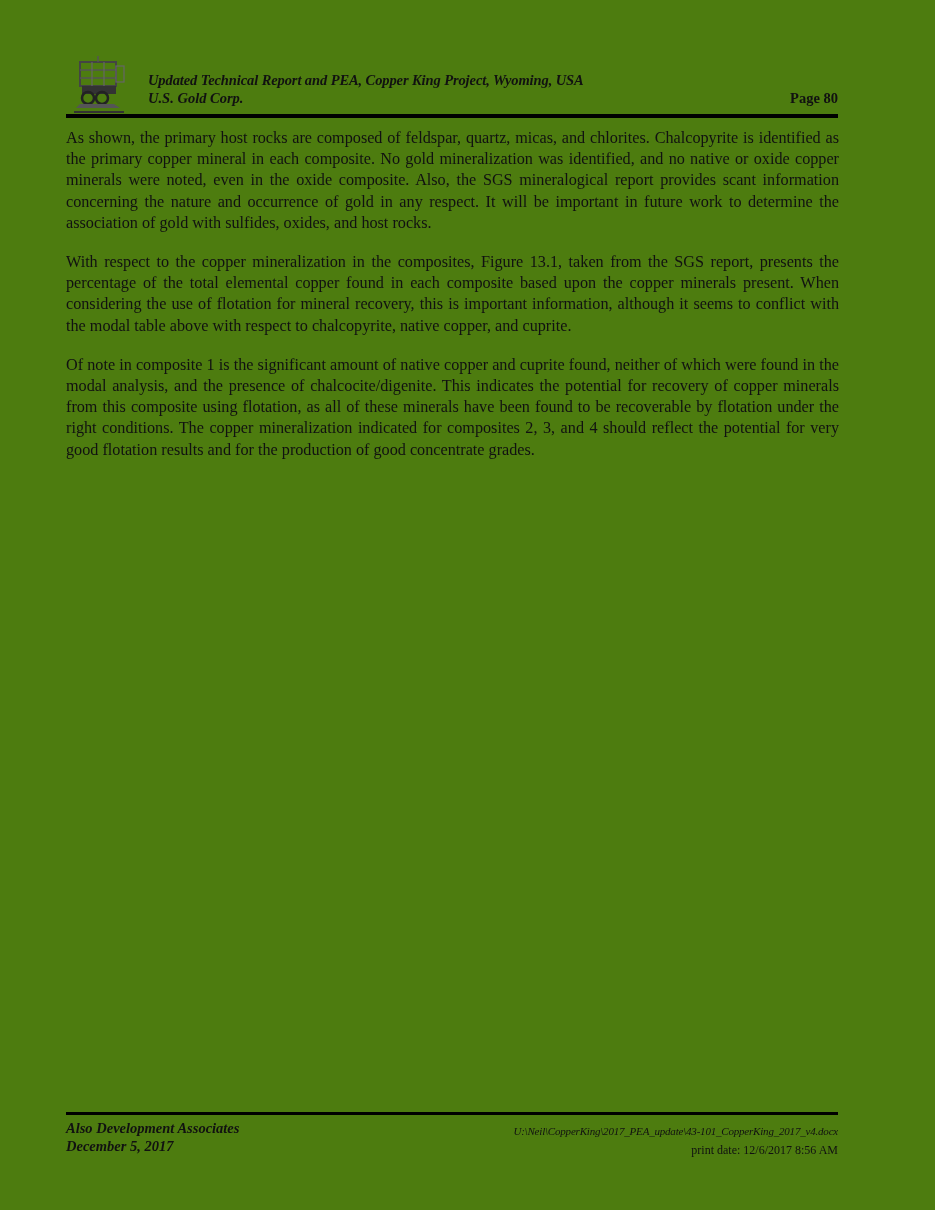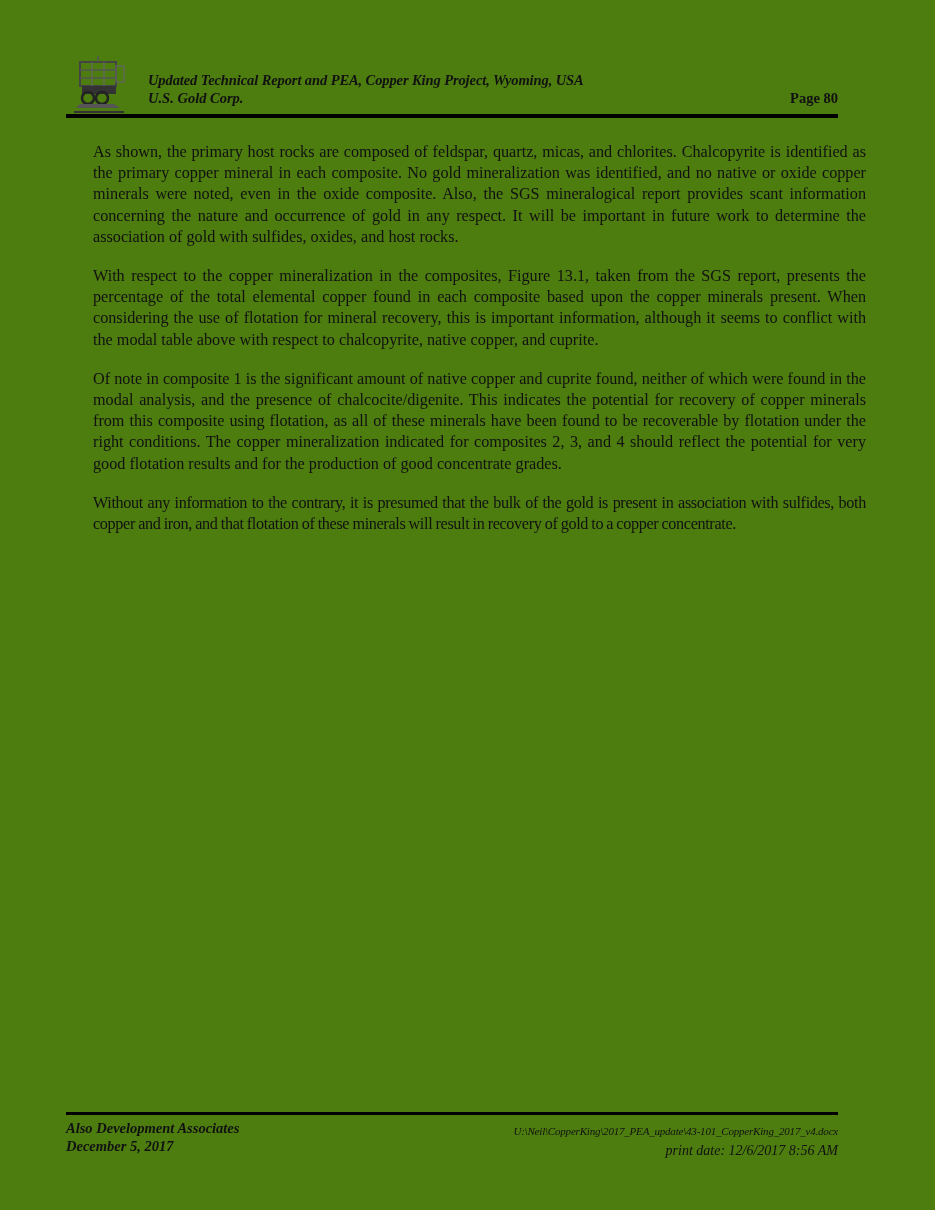--- a/index.html
+++ b/index.html
@@ -6,29 +6,29 @@
     body { width: 935px; height: 1210px; position: relative; overflow: hidden; font-family: "Liberation Serif", "DejaVu Serif", serif; color: #111; }
     .page { position: absolute; left: 0; top: 0; width: 935px; height: 1210px; background: #4d7c0f; }
 
     .header { position: absolute; left: 66px; top: 52px; width: 772px; height: 66px; }
     .logo { position: absolute; left: 4px; top: 2px; width: 60px; height: 60px; }
     .header-title { position: absolute; left: 82px; top: 20px; font-style: italic; font-weight: bold; font-size: 14.5px; letter-spacing: -0.1px; white-space: nowrap; }
     .header-org { position: absolute; left: 82px; top: 38px; font-style: italic; font-weight: bold; font-size: 14.5px; white-space: nowrap; }
     .header-page { position: absolute; right: 0; top: 38px; font-weight: bold; font-size: 14.5px; white-space: nowrap; }
     .header-rule { position: absolute; left: 66px; top: 114px; width: 772px; height: 4px; background: #000; }
 
-    .body { position: absolute; left: 66px; top: 142px; width: 773px; margin-left: 27px; }
+    .body { position: absolute; left: 66px; top: 128px; width: 773px; }
     .para { font-size: 16.2px; line-height: 21.2px; text-align: justify; margin: 0 0 18px 0; }
     .para.p4 { letter-spacing: -0.35px; word-spacing: -0.5px; }
 
     .footer-rule { position: absolute; left: 66px; top: 1112px; width: 772px; height: 3px; background: #000; }
     .footer-left1 { position: absolute; left: 66px; top: 1120px; font-style: italic; font-weight: bold; font-size: 14.5px; white-space: nowrap; }
     .footer-left2 { position: absolute; left: 66px; top: 1138px; font-style: italic; font-weight: bold; font-size: 14.5px; white-space: nowrap; text-align: right; }
     .footer-right1 { position: absolute; right: 97px; top: 1125px; font-style: italic; font-size: 11px; white-space: nowrap; letter-spacing: -0.2px; }
-    .footer-right2 { position: absolute; right: 97px; top: 1143px; font-style: italic; font-size: 14px; white-space: nowrap; }
+    .footer-right2 { position: absolute; right: 97px; top: 1143px; font-size: 12px; white-space: nowrap; }
   </style>
 </head>
 <body>
 
 <div class="page">
 
   <div class="header">
     <svg class="logo" viewBox="0 0 60 60">
       <rect x="10" y="8" width="36" height="24" fill="none" stroke="#444" stroke-width="2"></rect>
       <line x1="10" y1="16" x2="46" y2="16" stroke="#555" stroke-width="1.5"></line>
@@ -46,21 +46,20 @@
     <div class="header-title">Updated Technical Report and PEA, Copper King Project, Wyoming, USA</div>
     <div class="header-org">U.S. Gold Corp.</div>
     <div class="header-page">Page 80</div>
   </div>
   <div class="header-rule"></div>
 
   <div class="body">
     <p class="para">As shown, the primary host rocks are composed of feldspar, quartz, micas, and chlorites.  Chalcopyrite is identified as the primary copper mineral in each composite.  No gold mineralization was identified, and no native or oxide copper minerals were noted, even in the oxide composite.  Also, the SGS mineralogical report provides scant information concerning the nature and occurrence of gold in any respect.  It will be important in future work to determine the association of gold with sulfides, oxides, and host rocks.</p>
     <p class="para">With respect to the copper mineralization in the composites, Figure 13.1, taken from the SGS report, presents the percentage of the total elemental copper found in each composite based upon the copper minerals present.  When considering the use of flotation for mineral recovery, this is important information, although it seems to conflict with the modal table above with respect to chalcopyrite, native copper, and cuprite.</p>
     <p class="para">Of note in composite 1 is the significant amount of native copper and cuprite found, neither of which were found in the modal analysis, and the presence of chalcocite/digenite.  This indicates the potential for recovery of copper minerals from this composite using flotation, as all of these minerals have been found to be recoverable by flotation under the right conditions.  The copper mineralization indicated for composites 2, 3, and 4 should reflect the potential for very good flotation results and for the production of good concentrate grades.</p>
-    <p class="para p4">Without any information to the contrary, it is presumed that the bulk of the gold is present in association with sulfides, both copper and iron, and that flotation of these minerals will result in recovery of gold to a copper concentrate.</p>
   </div>
 
   <div class="footer-rule"></div>
   <div class="footer-left1">Also Development Associates</div>
   <div class="footer-left2">December 5, 2017</div>
   <div class="footer-right1">U:\Neil\CopperKing\2017_PEA_update\43-101_CopperKing_2017_v4.docx</div>
   <div class="footer-right2">print date: 12/6/2017 8:56 AM</div>
 
 </div>
 

